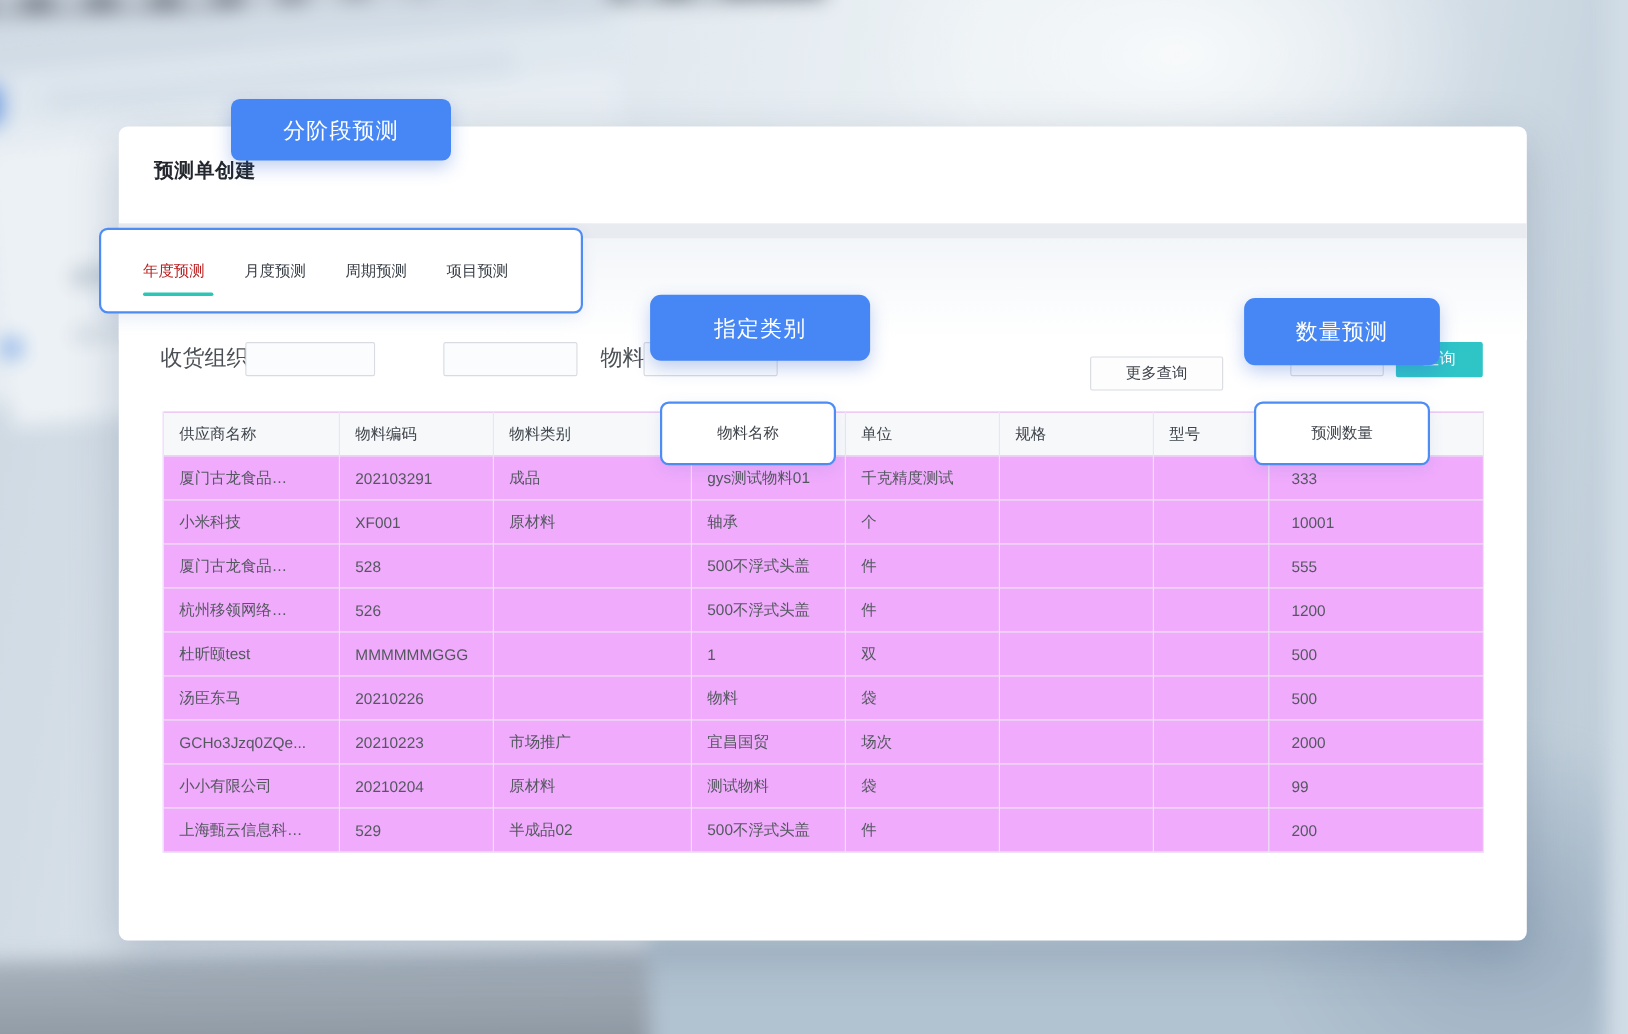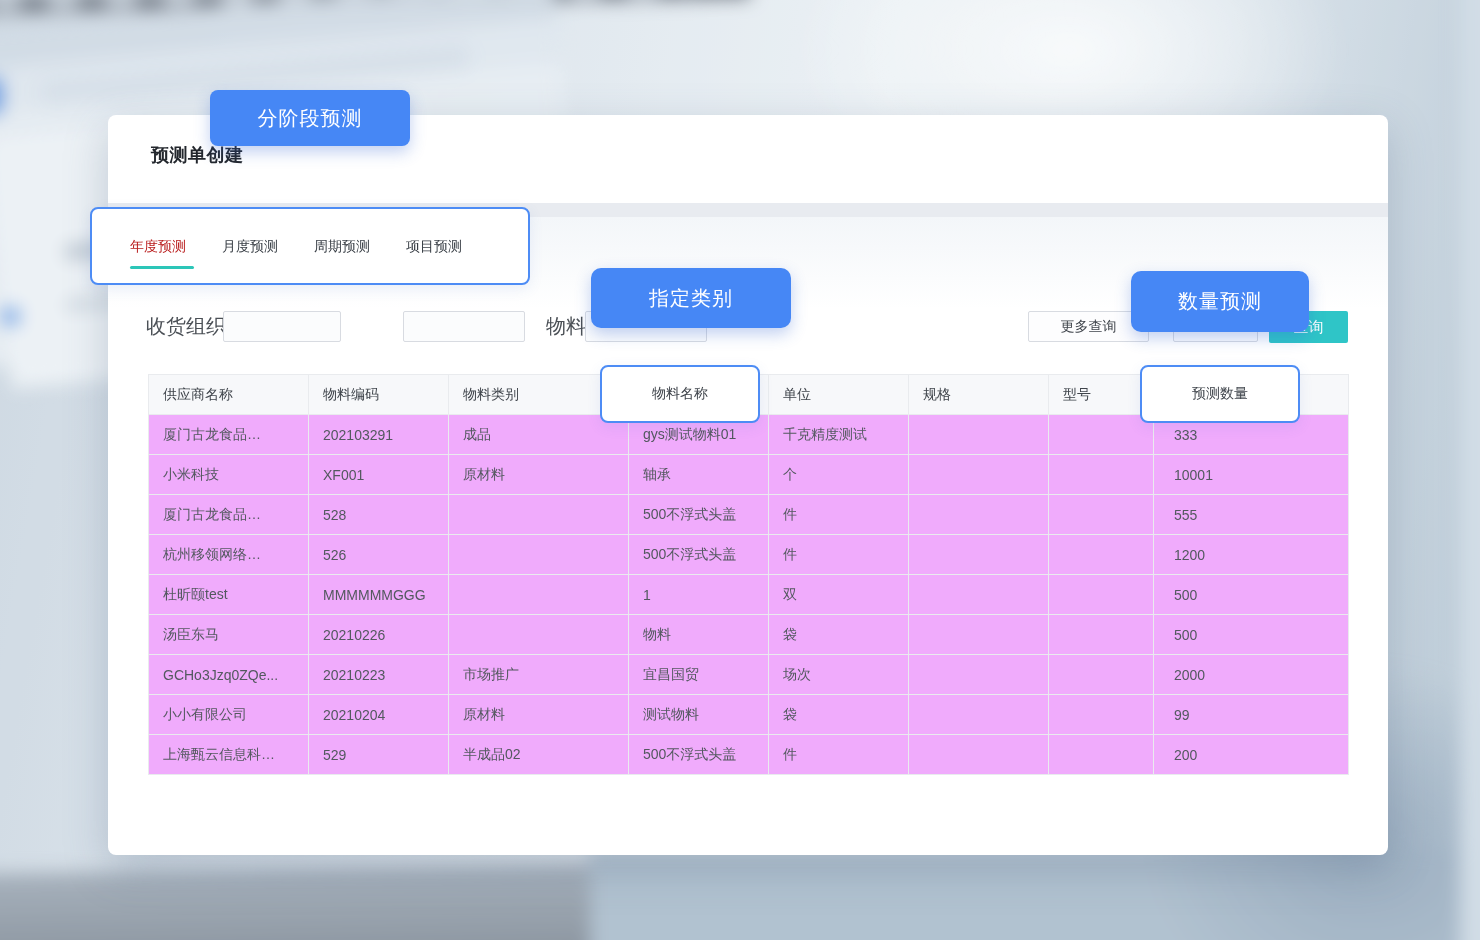--- a/index.html
+++ b/index.html
@@ -30,37 +30,37 @@
   .floor { left:620px; bottom:-30px; width:940px; height:150px; background:#9cb0c2; }
   .chair { right:-80px; bottom:-60px; width:560px; height:460px;
     background:radial-gradient(closest-side at 60% 60%, #7e95ad, rgba(126,149,173,0)); }
   .right-strip { right:-6px; top:0; width:56px; height:100%; background:#c8d5e1; }
   .bg-overlay { position:absolute; inset:0; background:rgba(234,240,246,.28); }
 
   
   .card { position:absolute; left:108px; top:115px; width:1280px; height:740px;
     background:#ffffff; border-radius:8px;
     box-shadow:0 14px 44px rgba(78,99,128,.28); z-index:1; }
-  .card-title { position:absolute; left:43px; top:28px; font-size:18px; font-weight:600;
+  .card-title { position:absolute; left:32px; top:28px; font-size:18px; font-weight:600;
     color:#23272d; letter-spacing:.5px; }
   .band { position:absolute; left:0; top:88px; width:100%; height:14px; background:#e8ebf0; }
   .wash { position:absolute; left:0; top:102px; width:100%; height:92px;
     background:linear-gradient(#f3f6f9,#ffffff); }
 
   
   .filter-row { position:absolute; left:0; top:196px; width:100%; height:32px; }
   .f-label { position:absolute; top:0; height:31px; line-height:31px; font-size:20px; color:#4b5056; }
   .f-input { position:absolute; top:0; height:31px; border:1px solid #d8dbe1; border-radius:2px;
     background:#fbfcfd; font-size:13px; color:#3f444b; padding:0 8px; outline:none; }
   .lbl-org { left:38px; } .inp-org { left:115px; width:118px; }
   .lbl-company { left:257px;margin-left:44px; } .inp-company { left:295px; width:122px; }
   .lbl-material { left:438px; } .inp-material { left:477px; width:122px; }
   .btn { position:absolute; top:0; height:31px; border:1px solid #d8dbe1; border-radius:2px;
     background:#fdfdfe; font-size:14px; color:#3f444b; text-align:center; line-height:29px; cursor:pointer; }
-  .btn-more { left:920px; width:121px; }
+  .btn-more { left:883px; width:121px;margin-top:13px; }
   .btn-blank { left:1065px; width:85px; }
   .btn-query { left:1161px; width:79px; height:32px; line-height:32px; background:#2fc5c7;
     border:none; color:#ffffff; font-size:15px; border-radius:2px; }
 
   
   .table-wrap { position:absolute; left:40px; top:259px; width:1200px; }
   table { width:1200px; table-layout:fixed; border-collapse:collapse; background:#f0abfc; }
   th,td { height:40px; border:1px solid #e9ebee; font-size:14px; font-weight:400;
     padding:0 0 0 14px; text-align:left; white-space:nowrap; overflow:hidden; }
   th { background:#f7f8fa; color:#3f444b; }

